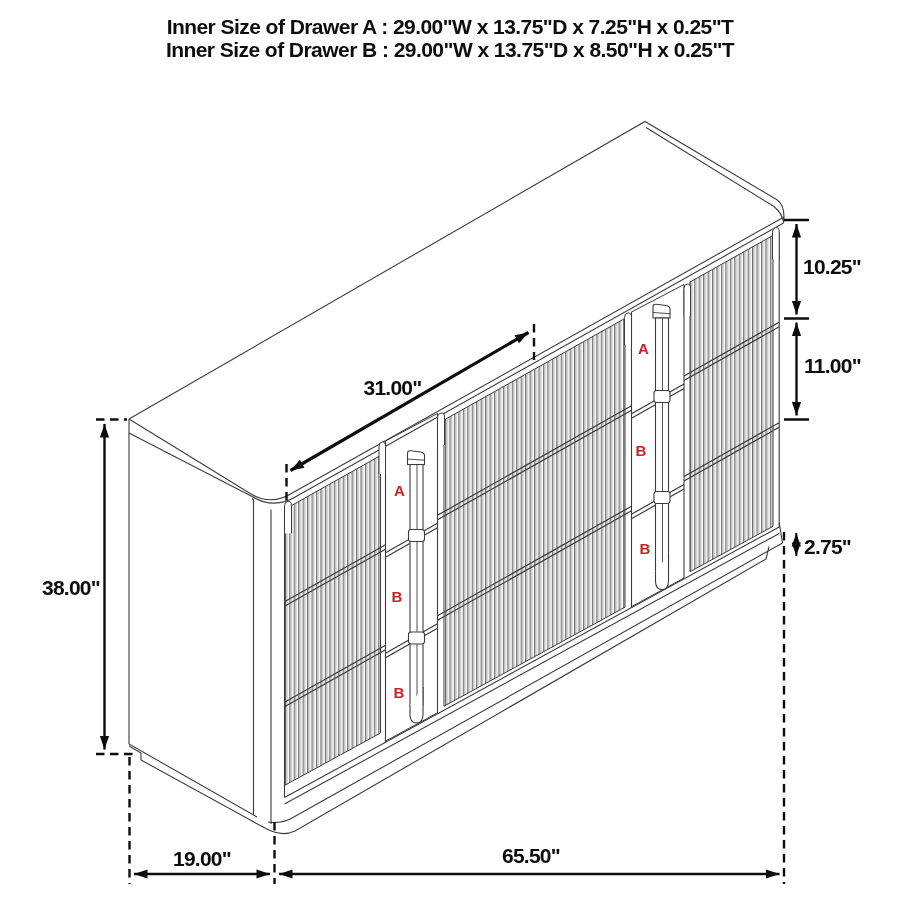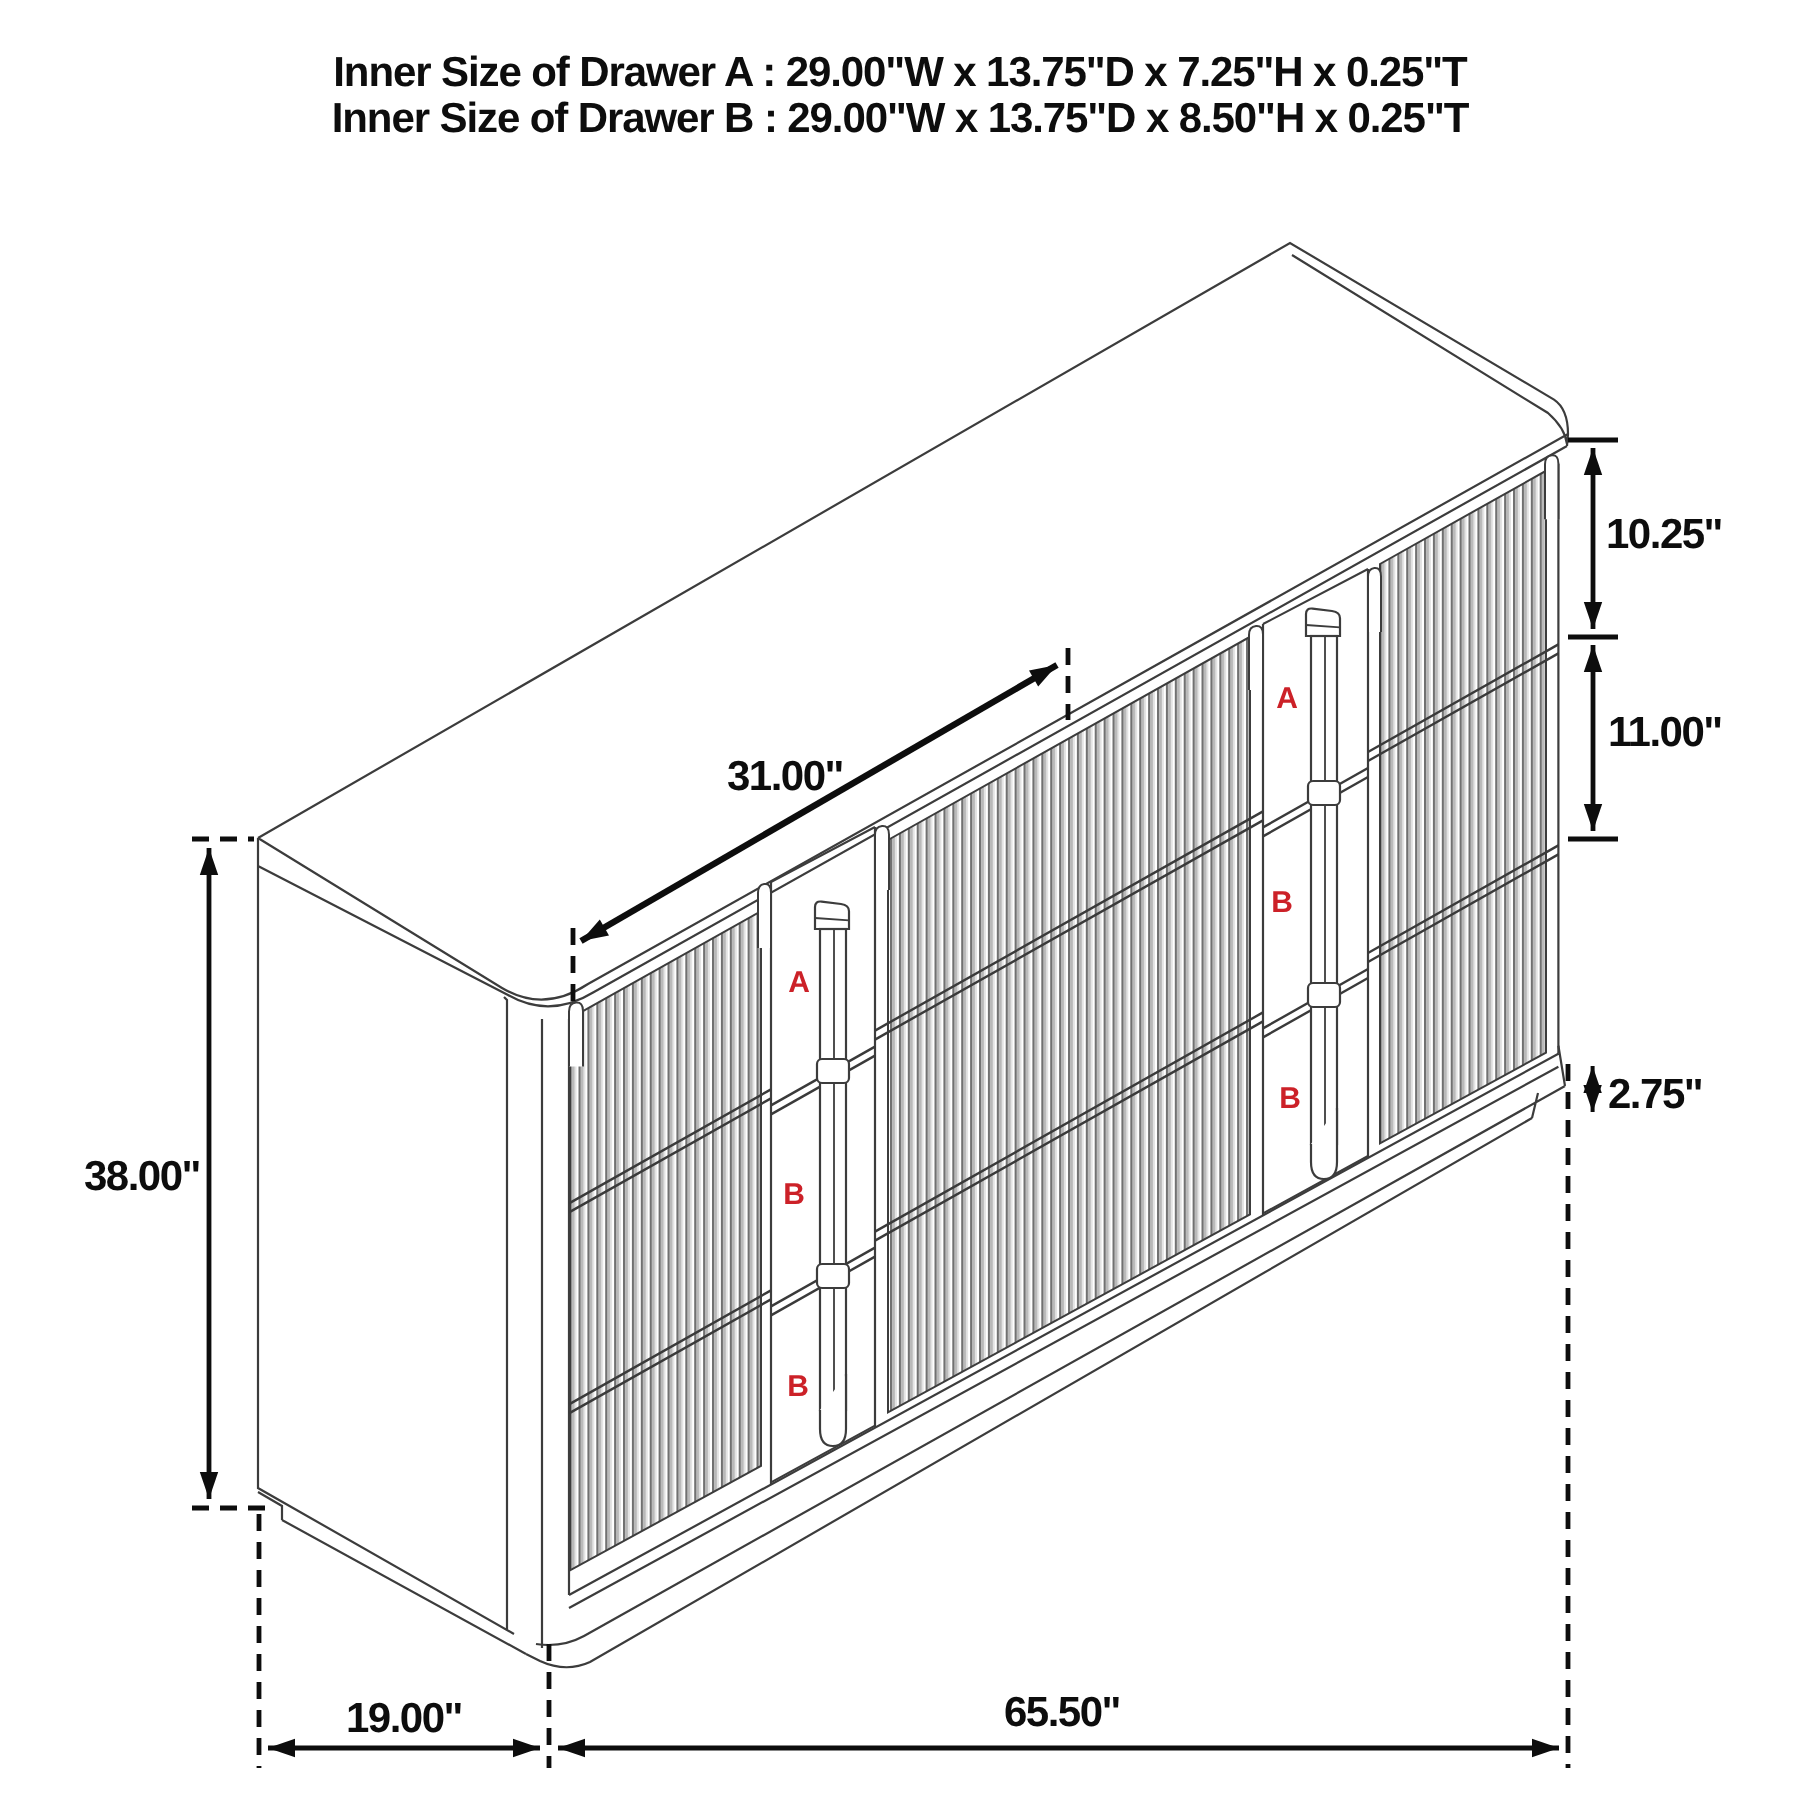--- a/index.html
+++ b/index.html
@@ -1,18 +1,18 @@
 <!DOCTYPE html>
 <html><head>
 <meta charset="utf-8">
 <style>
 html,body{margin:0;padding:0;background:#fff;width:900px;height:900px;overflow:hidden;}
 .hdr{position:absolute;left:0;top:0;width:900px;text-align:center;
 font-family:"Liberation Sans",sans-serif;font-weight:bold;font-size:21px;
-color:#0d0d0d;line-height:23.4px;padding-top:25px;letter-spacing:-0.55px;}
+color:#0d0d0d;line-height:23.4px;padding-top:15px;letter-spacing:-0.55px;}
 svg{position:absolute;left:0;top:0;}
 </style>
 </head>
 <body>
 <svg width="900" height="900" viewBox="0 0 900 900" xmlns="http://www.w3.org/2000/svg">
 <rect width="900" height="900" fill="#ffffff"></rect>
 <defs>
 <pattern id="fl" width="4.45" height="10" patternUnits="userSpaceOnUse">
 <rect width="4.45" height="10" fill="#ffffff"></rect>
 <rect x="0" width="1.2" height="10" fill="#717171"></rect>

